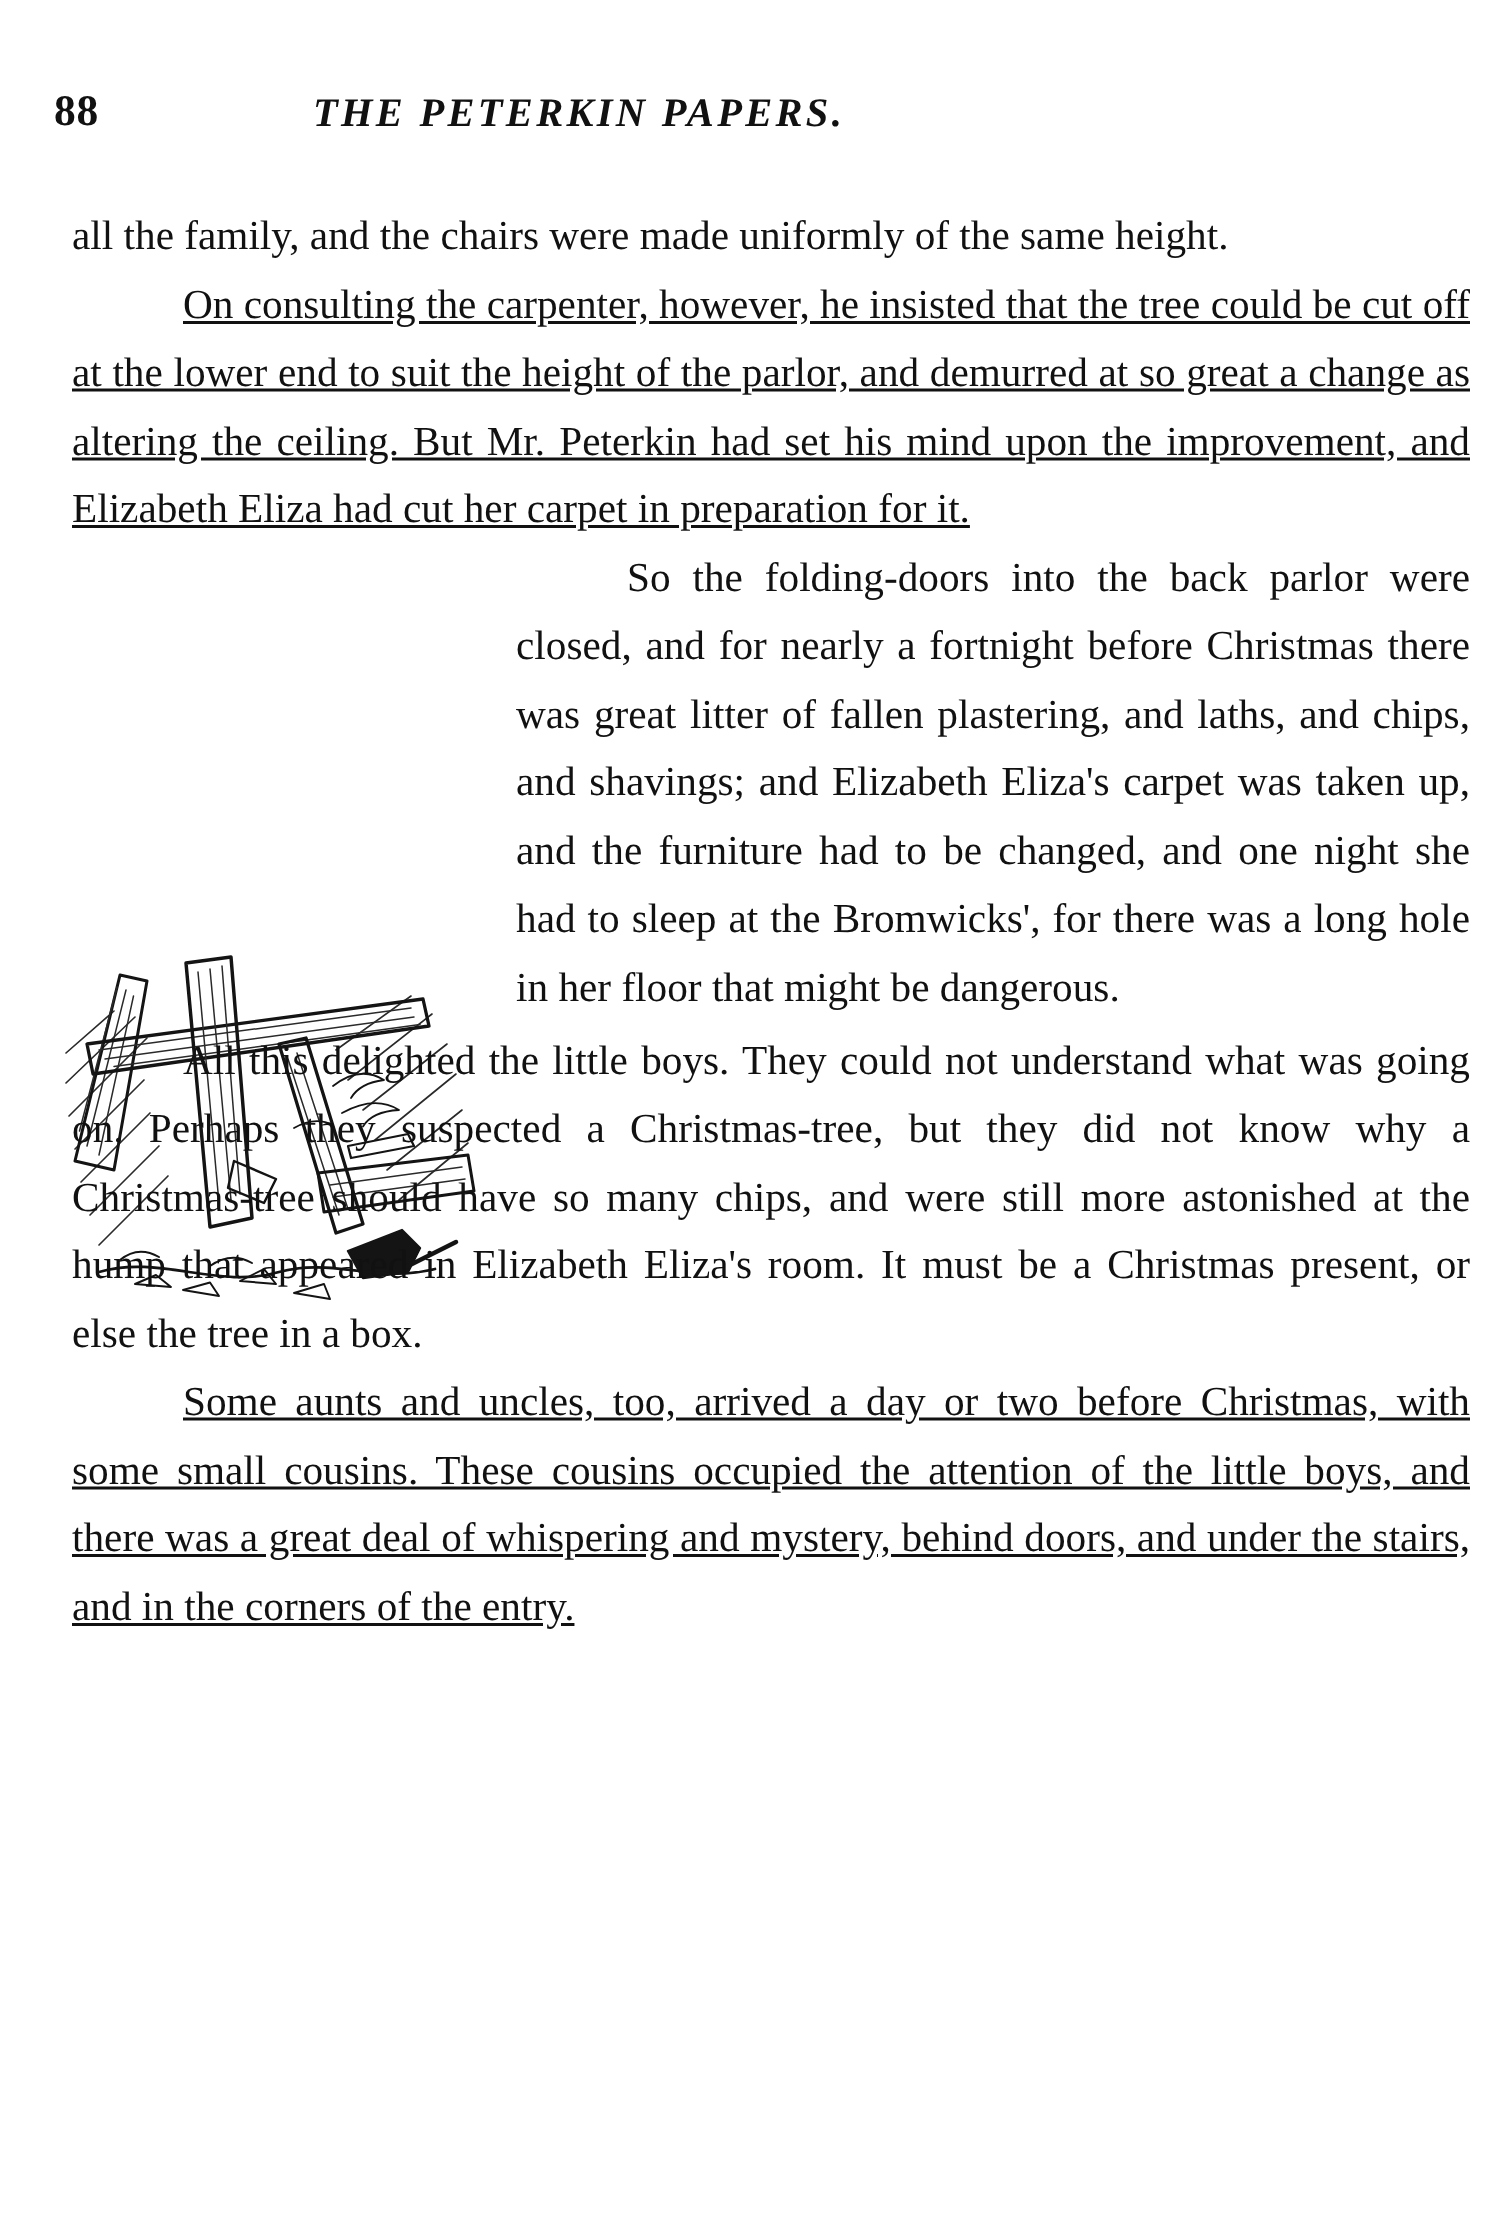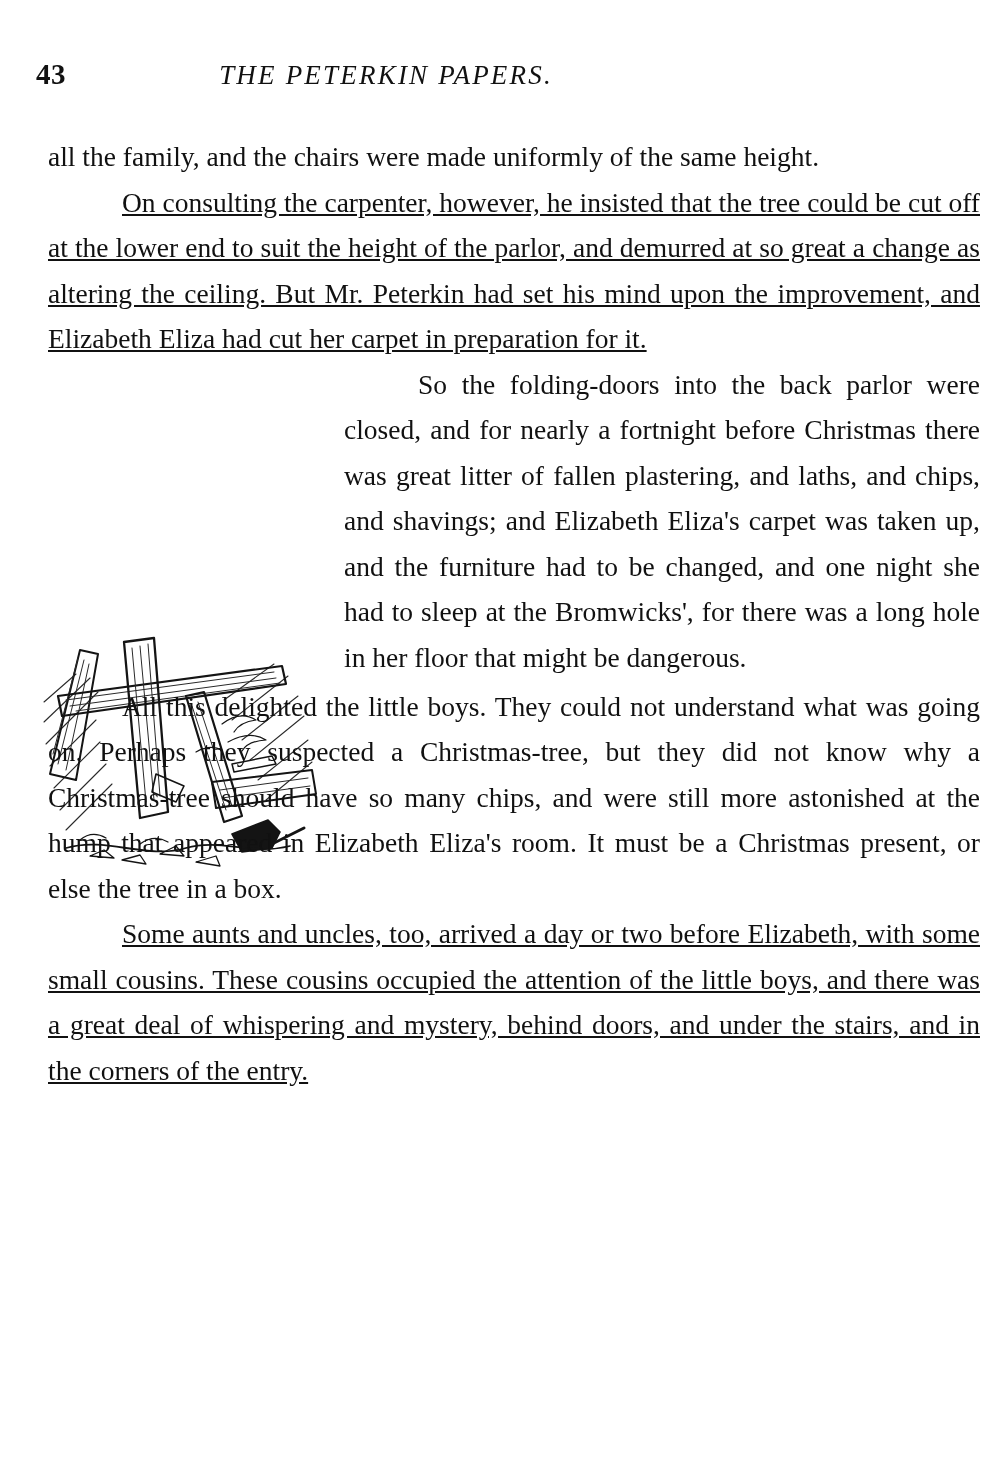--- a/index.html
+++ b/index.html
@@ -39,21 +39,21 @@
     letter-spacing: 0.5px;
   }
   .runhead {
     position: absolute;
     left: 0;
     top: 2px;
     width: 700px;
     text-align: center;
     font-size: 27px;
     font-style: italic;
-    font-weight: normal;
+    font-weight: bold;
     letter-spacing: 2.2px;
   }
 
   
   .body-col {
     position: absolute;
     left: 36px;
     top: 134px;
     width: 932px;
     margin-left: 12px;
@@ -96,21 +96,21 @@
     shape-outside: inset(0);
   }
   .clearer { clear: both; }
 </style>
 </head>
 <body>
 
 <div class="page">
 
   <div class="head">
-    <div class="folio">43</div>
+    <div class="folio">88</div>
     <div class="runhead">THE PETERKIN PAPERS.</div>
   </div>
 
   <div class="figure">
     <svg width="285" height="290" viewBox="0 0 285 290" xmlns="http://www.w3.org/2000/svg">
       <g fill="none" stroke="#141414" stroke-width="2.1" stroke-linejoin="round" stroke-linecap="round">
 
         <g stroke-width="1.1" stroke="#2a2a2a">
           <path d="M8 98 L40 70"></path>
           <path d="M8 118 L54 74"></path>
@@ -186,16 +186,16 @@
     </svg>
   </div>
 
   <div class="body-col">
     <p class="para">all the family, and the chairs were made uniformly of the same height.</p>
     <p class="para indent">On consulting the carpenter, however, he insisted that the tree could be cut off at the lower end to suit the height of the parlor, and demurred at so great a change as altering the ceiling. But Mr. Peterkin had set his mind upon the improvement, and Elizabeth Eliza had cut her carpet in preparation for it.</p>
     <div class="float-spacer" style="margin-top:22px;"></div>
     <p class="para indent">So the folding-doors into the back parlor were closed, and for nearly a fortnight before Christmas there was great litter of fallen plastering, and laths, and chips, and shavings; and Elizabeth Eliza's carpet was taken up, and the furniture had to be changed, and one night she had to sleep at the Bromwicks', for there was a long hole in her floor that might be dangerous.</p>
     <div class="clearer"></div>
     <p class="para indent">All this delighted the little boys. They could not understand what was going on. Perhaps they suspected a Christmas-tree, but they did not know why a Christmas-tree should have so many chips, and were still more astonished at the hump that appeared in Elizabeth Eliza's room. It must be a Christmas present, or else the tree in a box.</p>
-    <p class="para indent">Some aunts and uncles, too, arrived a day or two before Elizabeth, with some small cousins. These cousins occupied the attention of the little boys, and there was a great deal of whispering and mystery, behind doors, and under the stairs, and in the corners of the entry.</p>
+    <p class="para indent">Some aunts and uncles, too, arrived a day or two before Christmas, with some small cousins. These cousins occupied the attention of the little boys, and there was a great deal of whispering and mystery, behind doors, and under the stairs, and in the corners of the entry.</p>
   </div>
 
 </div>
 
 </body></html>

